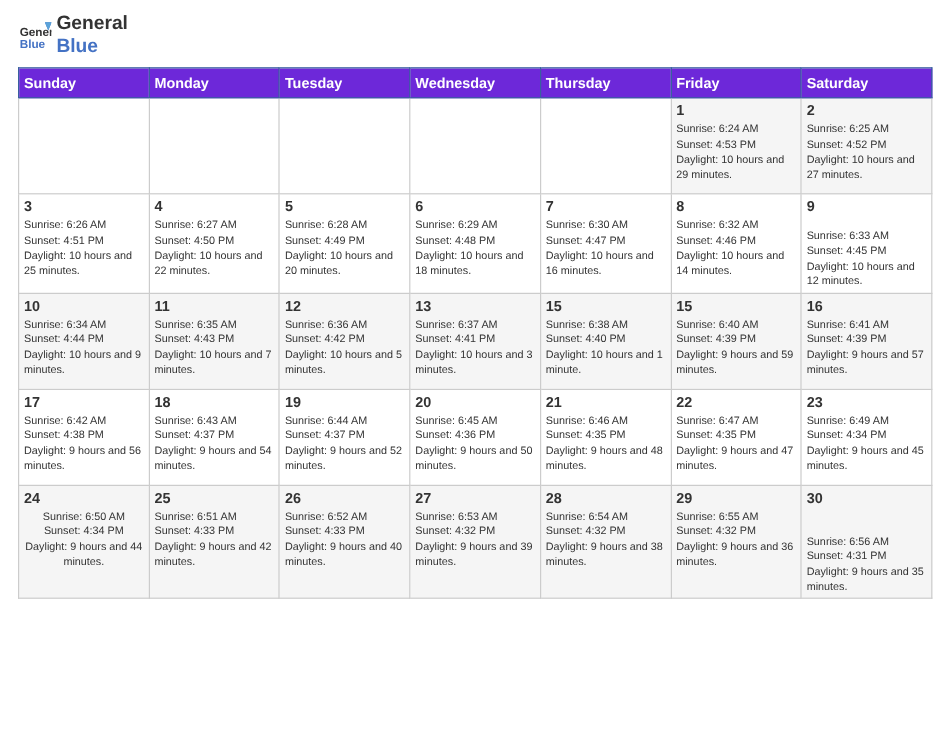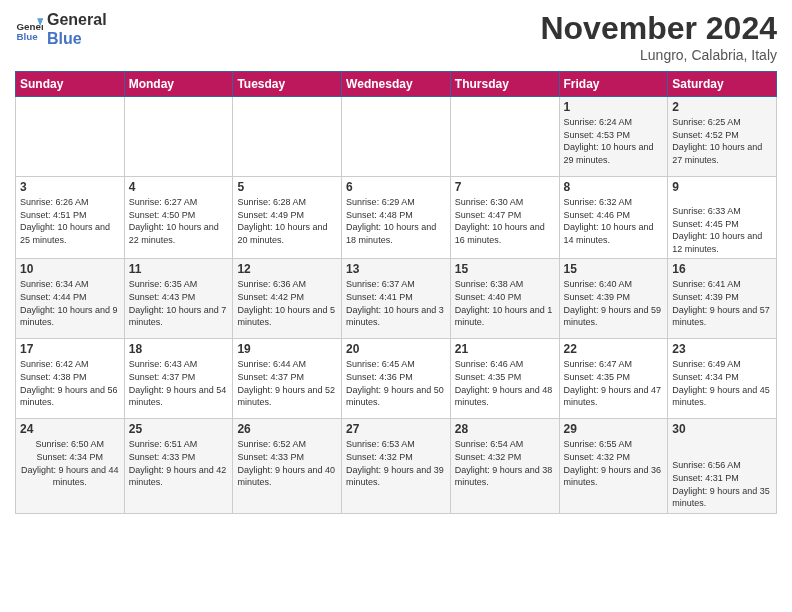--- a/index.html
+++ b/index.html
@@ -40,21 +40,21 @@
     .location {
       font-size: 14px;
       color: #555;
     }
     table {
       width: 100%;
       border-collapse: collapse;
       table-layout: fixed;
     }
     thead th {
-      background-color: #be185d;
+      background-color: #6d28d9;
       color: #fff;
       font-size: 12px;
       font-weight: bold;
       padding: 5px 4px;
       text-align: left;
       border: 1px solid #3a5fa0;
     }
     tbody td {
       vertical-align: top;
       border: 1px solid #ccc;
@@ -93,24 +93,20 @@
         <text x="2" y="22" font-size="14" font-weight="bold" fill="#333">General</text>
         <text x="2" y="36" font-size="14" font-weight="bold" fill="#4472c4">Blue</text>
         <polygon points="32,5 40,5 36,15" fill="#4472c4"></polygon>
         <polygon points="36,5 44,5 40,15" fill="#5ba3d9" transform="translate(-4,0)"></polygon>
       </svg>
       <div style="display:flex;flex-direction:column;line-height:1.2;">
         <span style="font-size:16px;font-weight:bold;color:#333;">General</span>
         <span style="font-size:16px;font-weight:bold;color:#4472c4;">Blue</span>
       </div>
     </div>
-    <div class="title-block">
-      <div class="month-title">November 2024</div>
-      <div class="location">Lungro, Calabria, Italy</div>
-    </div>
   </div>
 
   <table>
     <thead>
       <tr>
         <th>Sunday</th>
         <th>Monday</th>
         <th>Tuesday</th>
         <th>Wednesday</th>
         <th>Thursday</th>

